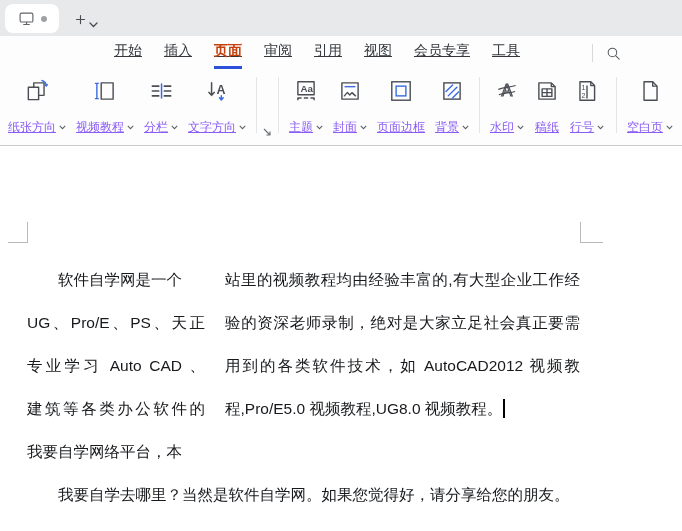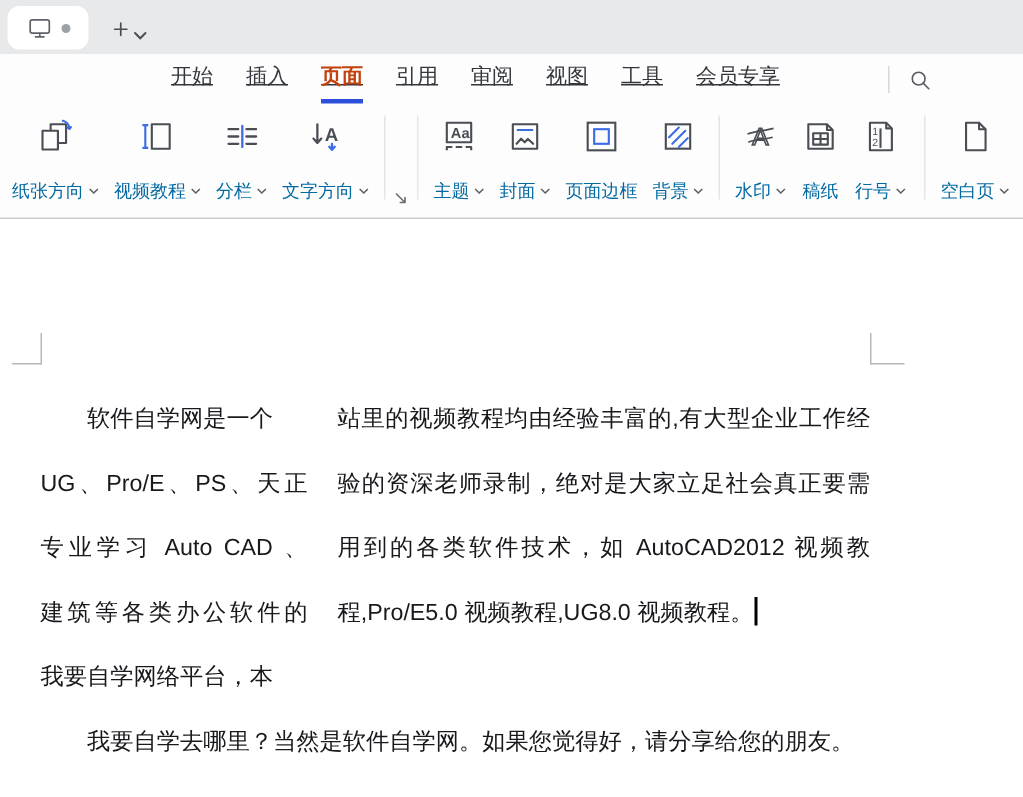--- a/index.html
+++ b/index.html
@@ -27,21 +27,21 @@
   .menu-right { margin-left:auto; margin-right:60px; display:flex; align-items:center; gap:12px; height:30px; }
   .vline-s { width:1px; height:18px; background:#d6d8da; }
   .search-btn { border:none; background:transparent; display:flex; align-items:center; }
 
   
   .toolbar { height:78px; background:#fdfdfe; border-bottom:1px solid #c9cbce;
              display:flex; align-items:flex-start; padding:7px 4px 0 3px; }
   .tbtn { display:flex; flex-direction:column; align-items:center; justify-content:space-between;
           height:62px; padding:1px 4px; border-radius:3px; margin:0 1px; background:transparent; border:none; }
   .ticon { height:30px; display:flex; align-items:center; justify-content:center; }
-  .tlabel-row { display:flex; align-items:center; gap:3px; font-size:12px; color:#0369a1; white-space:nowrap; }
+  .tlabel-row { display:flex; align-items:center; gap:3px; font-size:12px; color:#8b5cf6; white-space:nowrap;text-decoration:underline; }
   .tsep { width:1px; height:56px; background:#e3e5e7; margin:2px 5px 0 5px; }
   .launcher { align-self:flex-end; margin:0 1px 8px 1px; border:none; background:transparent;
               display:flex; align-items:center; }
   .grp-right { margin-left:auto; display:flex; align-items:flex-start;justify-content:flex-end; }
 
   
   .docarea { position:relative; height:385px; background:#ffffff; color:#17191c; }
   .corner { position:absolute; width:20px; height:21px; top:76px; }
   .corner.left  { left:8px;  border-right:1px solid #b6b8bb; border-bottom:1px solid #b6b8bb; }
   .corner.right { left:580px; width:23px; border-left:1px solid #b6b8bb; border-bottom:1px solid #b6b8bb; }
@@ -87,33 +87,33 @@
     <span class="mtab">
         <span class="mlabel">开始</span>
       </span>
     <span class="mtab">
         <span class="mlabel">插入</span>
       </span>
     <span class="mtab active">
         <span class="mlabel">页面</span>
       </span>
     <span class="mtab">
+        <span class="mlabel">审阅</span>
+      </span>
+    <span class="mtab">
         <span class="mlabel">引用</span>
       </span>
     <span class="mtab">
-        <span class="mlabel">审阅</span>
-      </span>
-    <span class="mtab">
         <span class="mlabel">视图</span>
       </span>
     <span class="mtab">
+        <span class="mlabel">会员专享</span>
+      </span>
+    <span class="mtab">
         <span class="mlabel">工具</span>
-      </span>
-    <span class="mtab">
-        <span class="mlabel">会员专享</span>
       </span>
     <span class="menu-right">
       <span class="vline-s"></span>
       <button class="search-btn">
         <svg width="17" height="17" viewBox="0 0 24 24" fill="none" stroke="#585c60" stroke-width="1.5" stroke-linecap="round">
           <circle cx="10.5" cy="10.5" r="6"></circle>
           <path d="M15 15 l5 5"></path>
         </svg>
       </button>
     </span>

